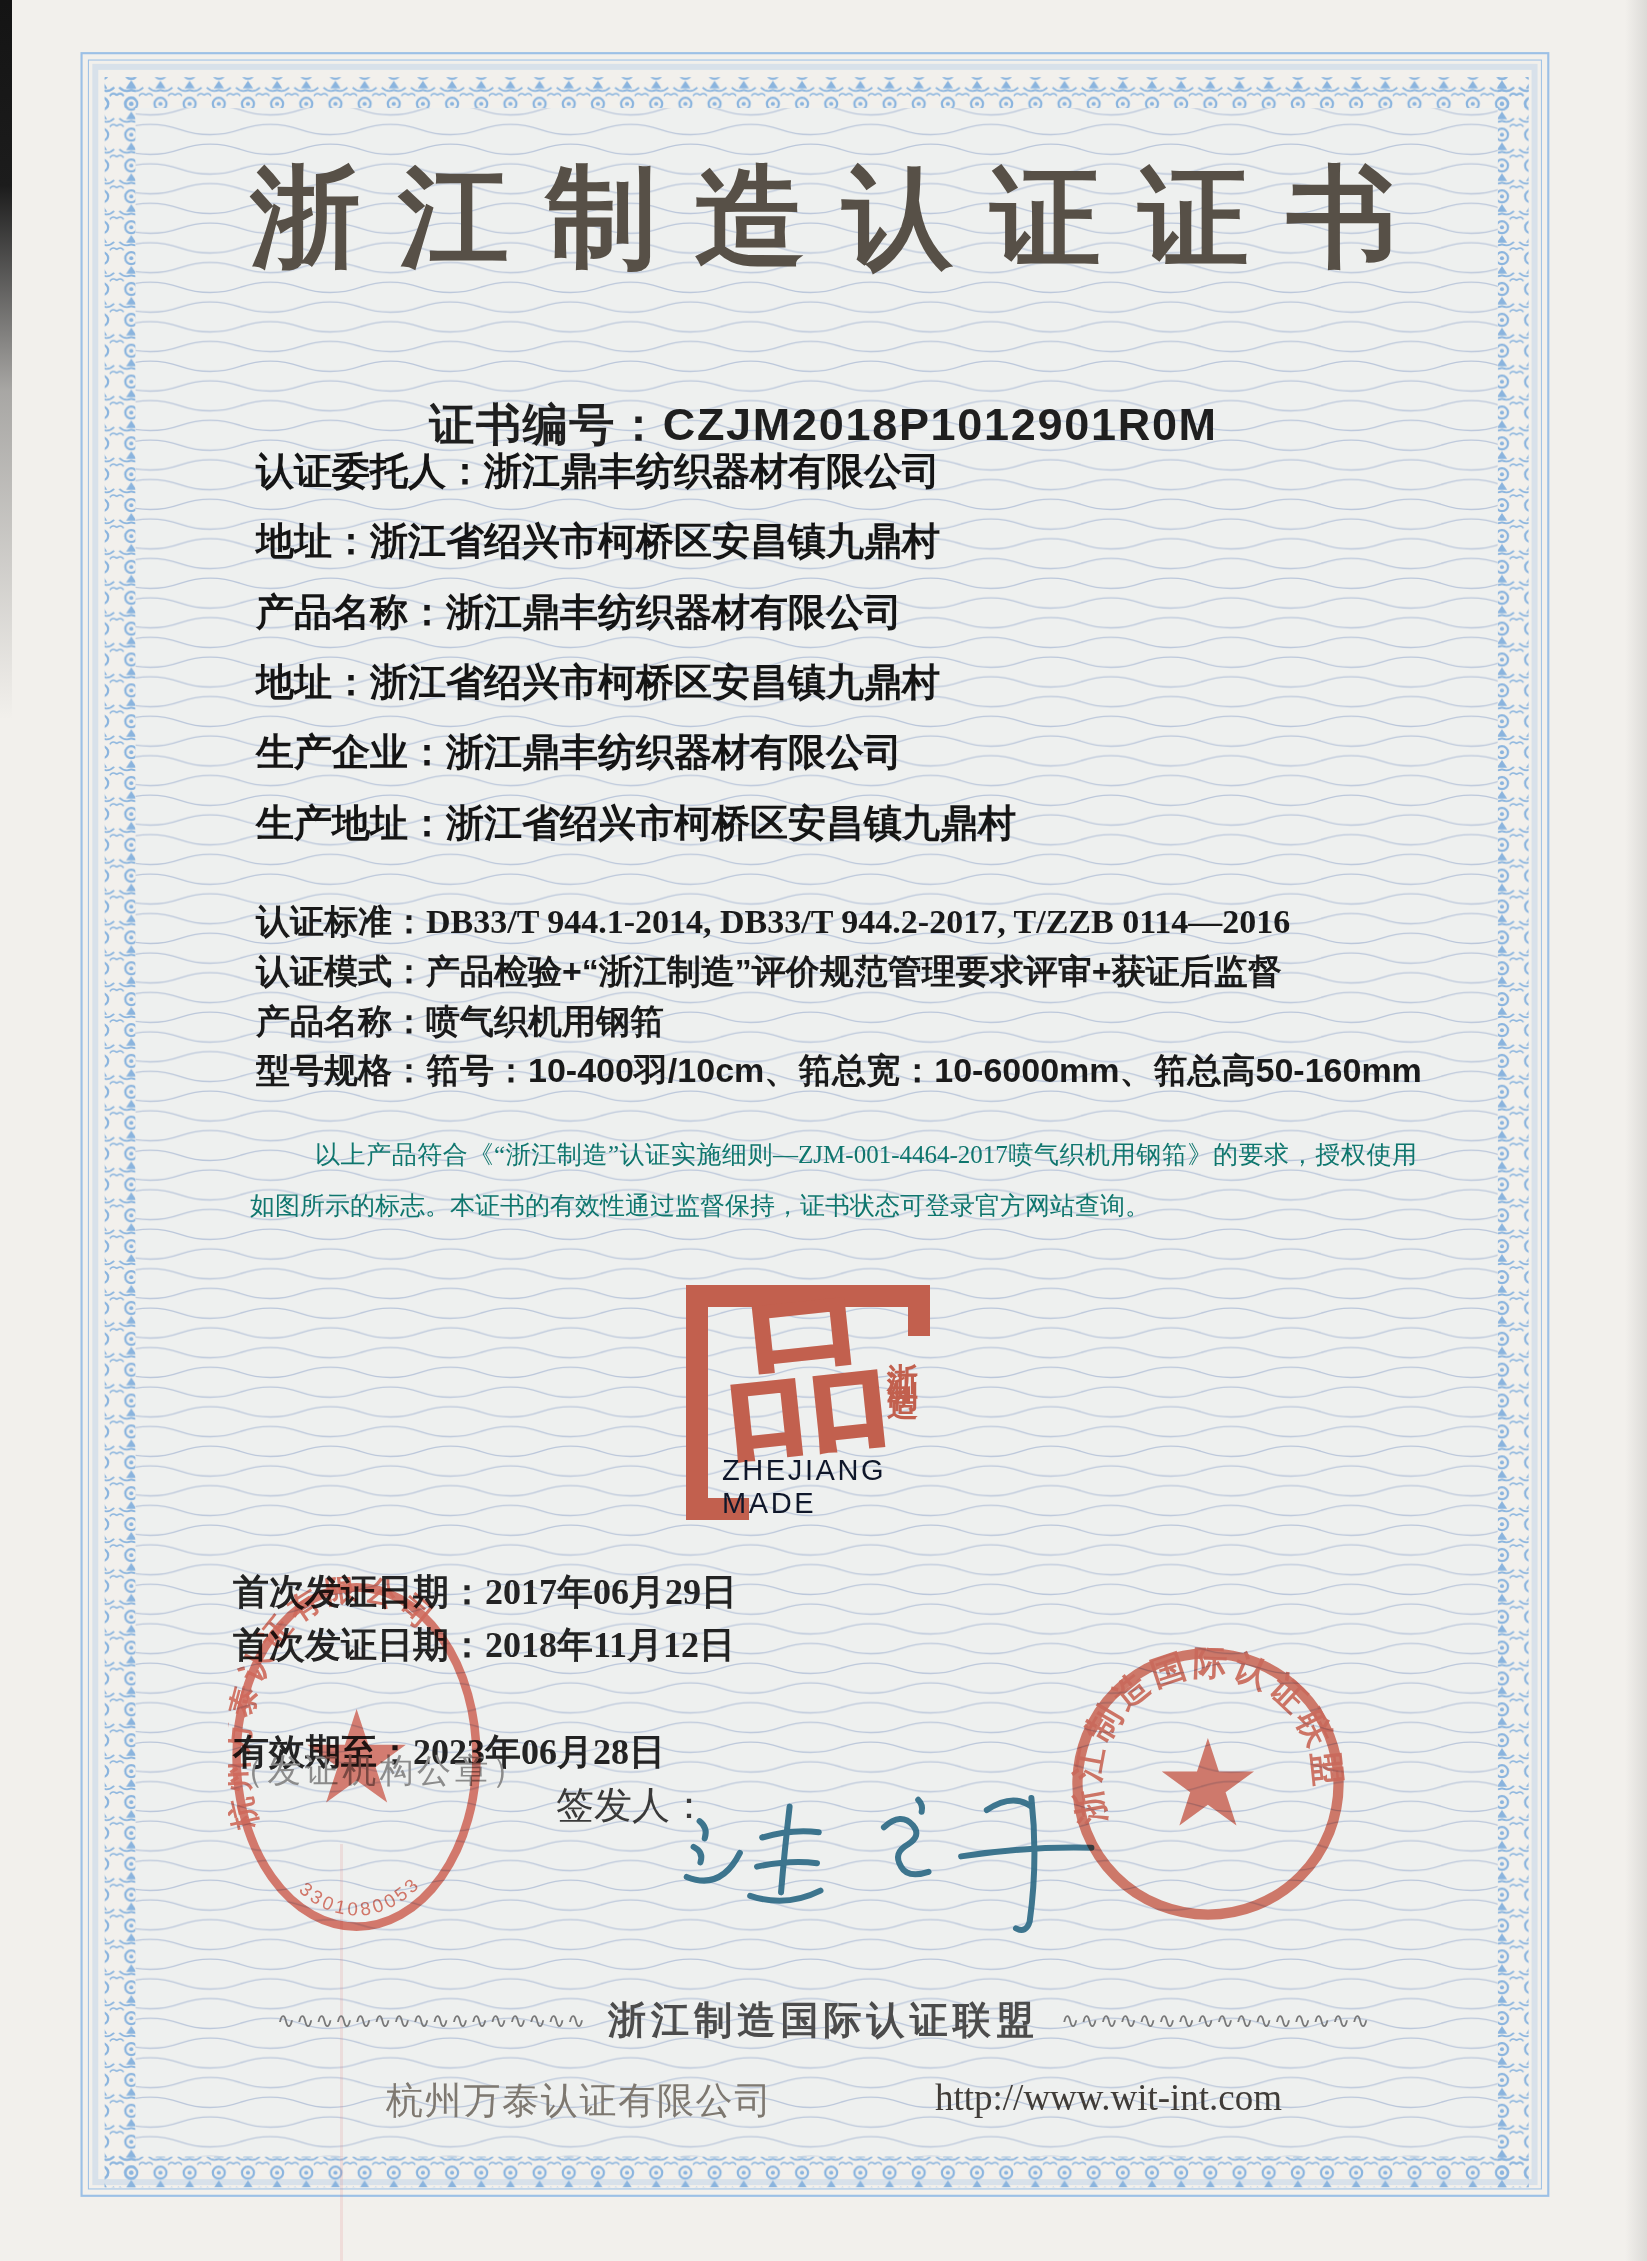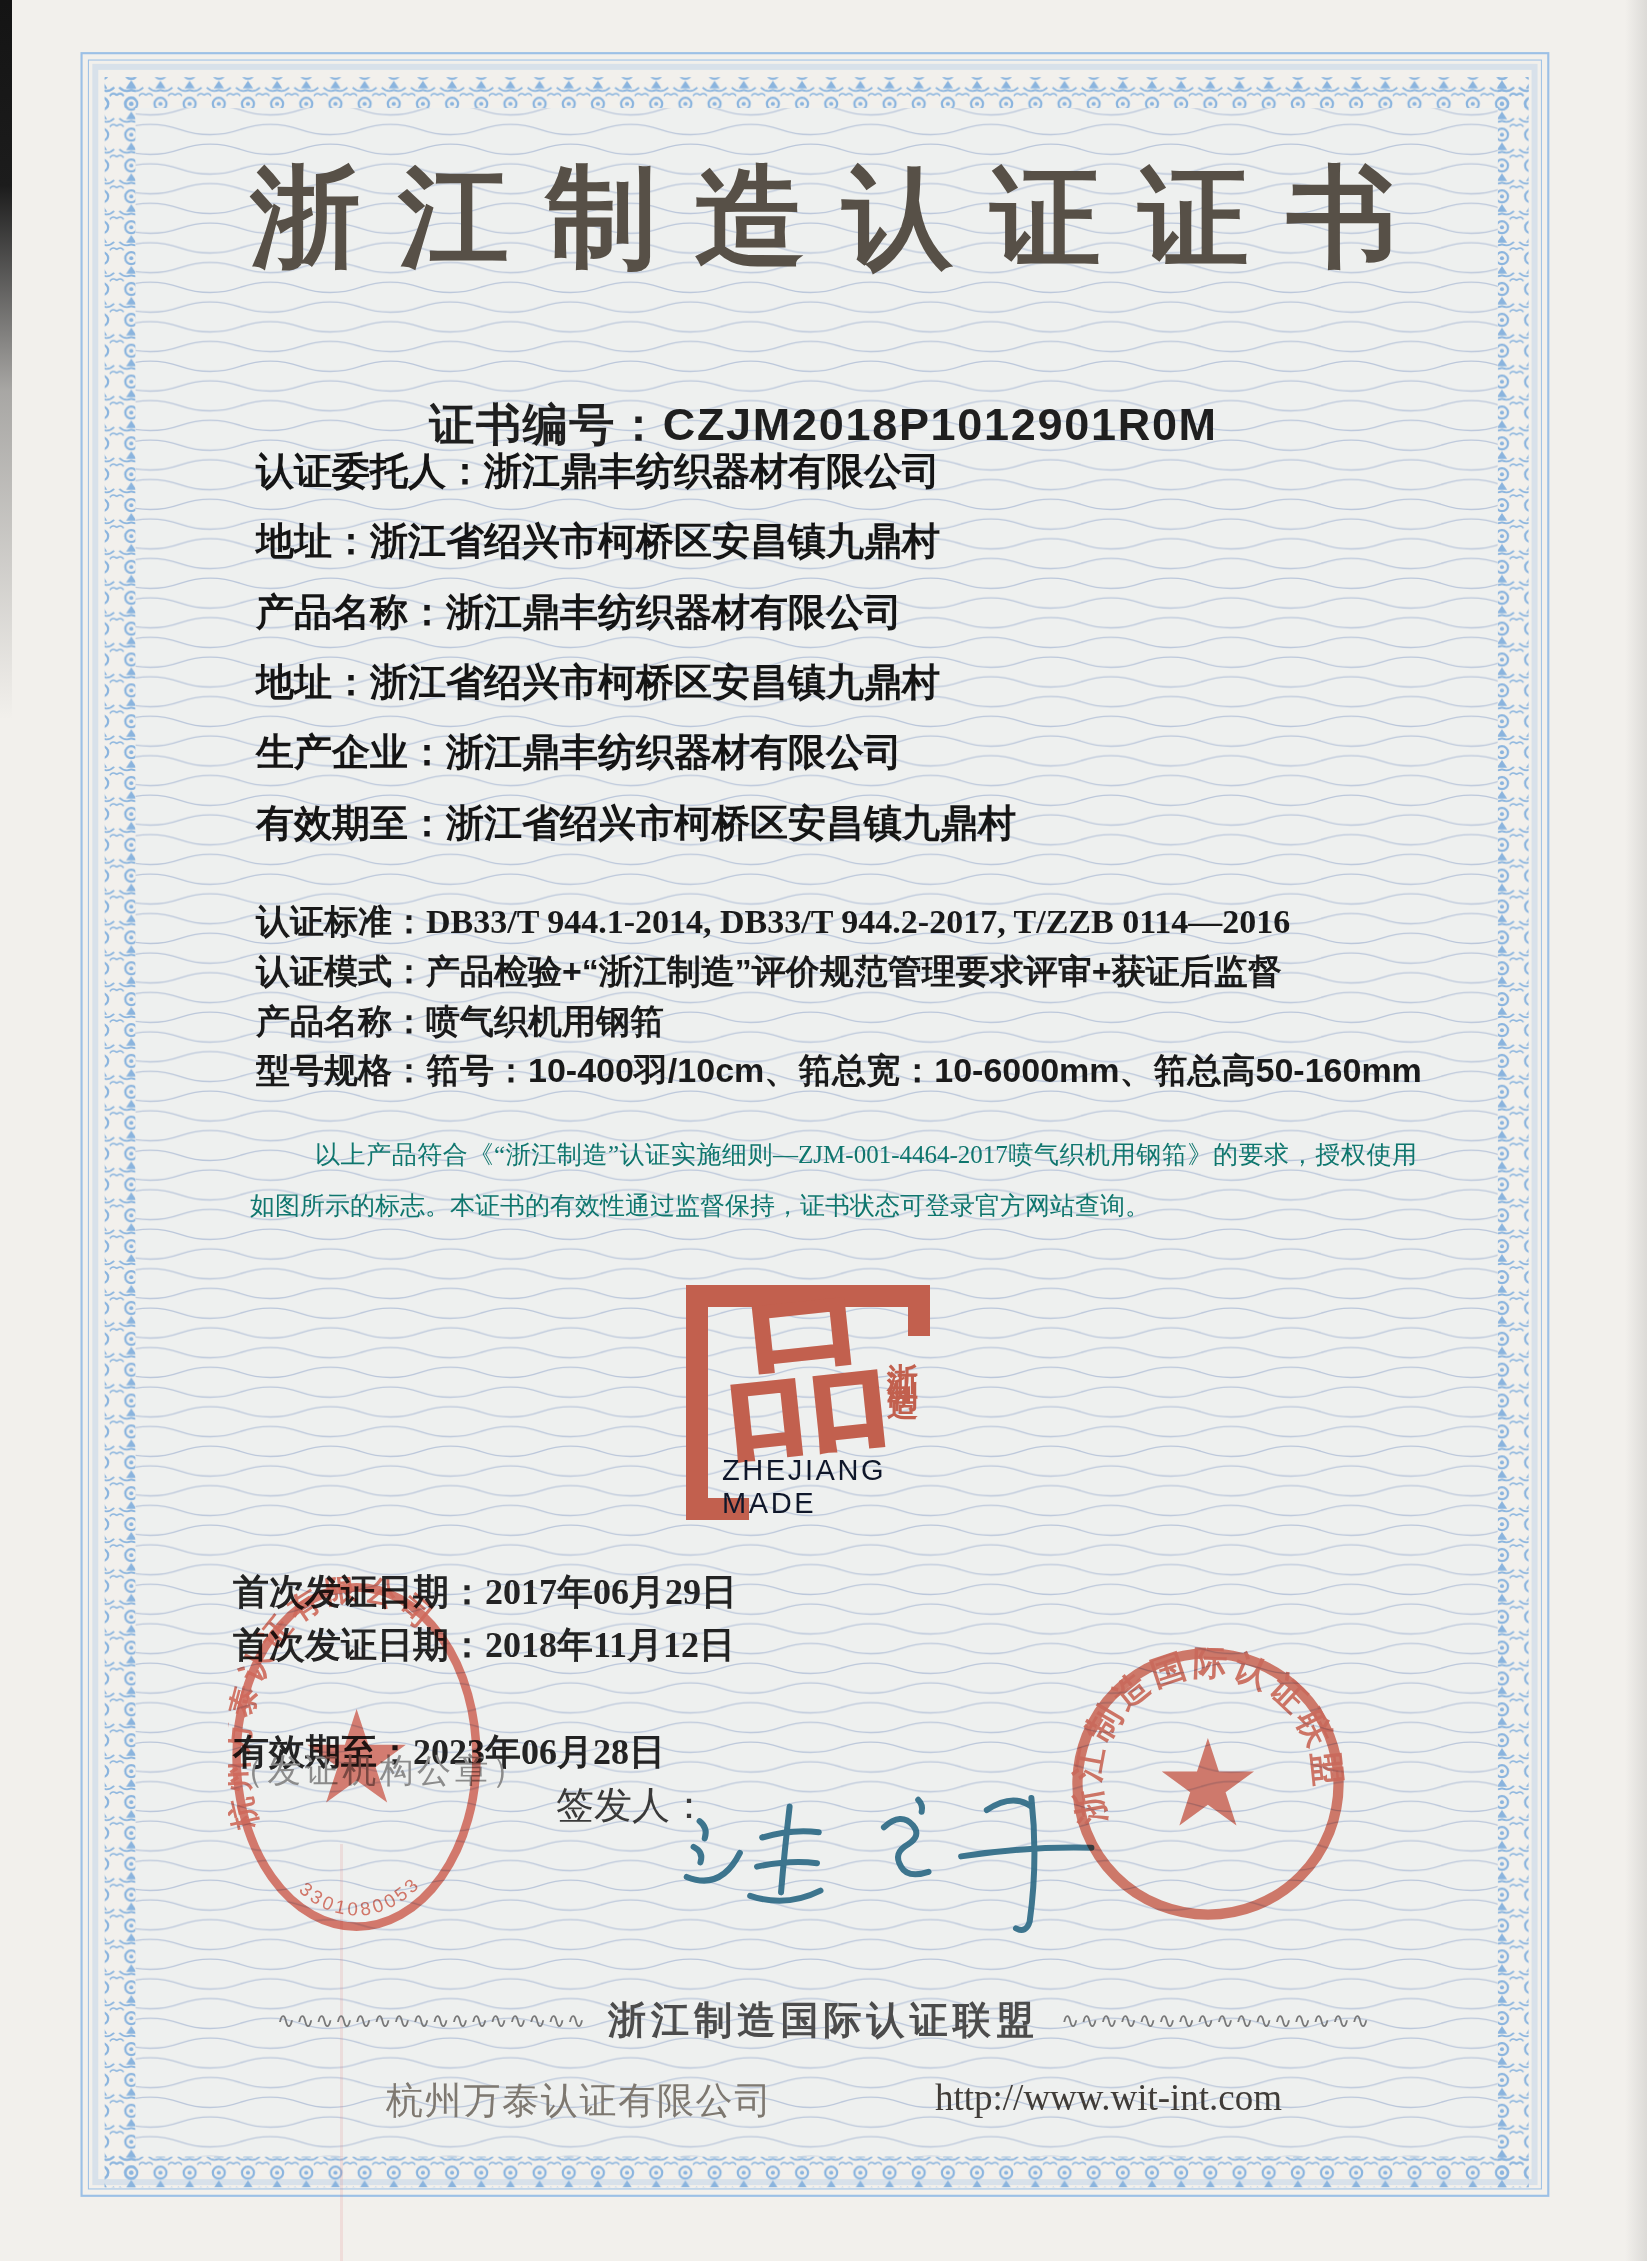--- a/index.html
+++ b/index.html
@@ -112,21 +112,21 @@
     <div class="frow" style="top:141px;">
       <span>产品名称：</span><span>浙江鼎丰纺织器材有限公司</span>
     </div>
     <div class="frow" style="top:211px;">
       <span>地址：</span><span>浙江省绍兴市柯桥区安昌镇九鼎村</span>
     </div>
     <div class="frow" style="top:281px;">
       <span>生产企业：</span><span>浙江鼎丰纺织器材有限公司</span>
     </div>
     <div class="frow" style="top:352px;">
-      <span>有效期至：</span><span>浙江省绍兴市柯桥区安昌镇九鼎村</span>
+      <span>生产地址：</span><span>浙江省绍兴市柯桥区安昌镇九鼎村</span>
     </div>
   </div>
 
   <div class="abs standards">
     <div class="srow" style="top:0;">
       <span>认证标准：</span><span class="sv sv-serif">DB33/T 944.1-2014, DB33/T 944.2-2017, T/ZZB 0114—2016</span>
     </div>
     <div class="srow" style="top:50px;">
       <span>认证模式：</span><span class="sv">产品检验+“浙江制造”评价规范管理要求评审+获证后监督</span>
     </div>

